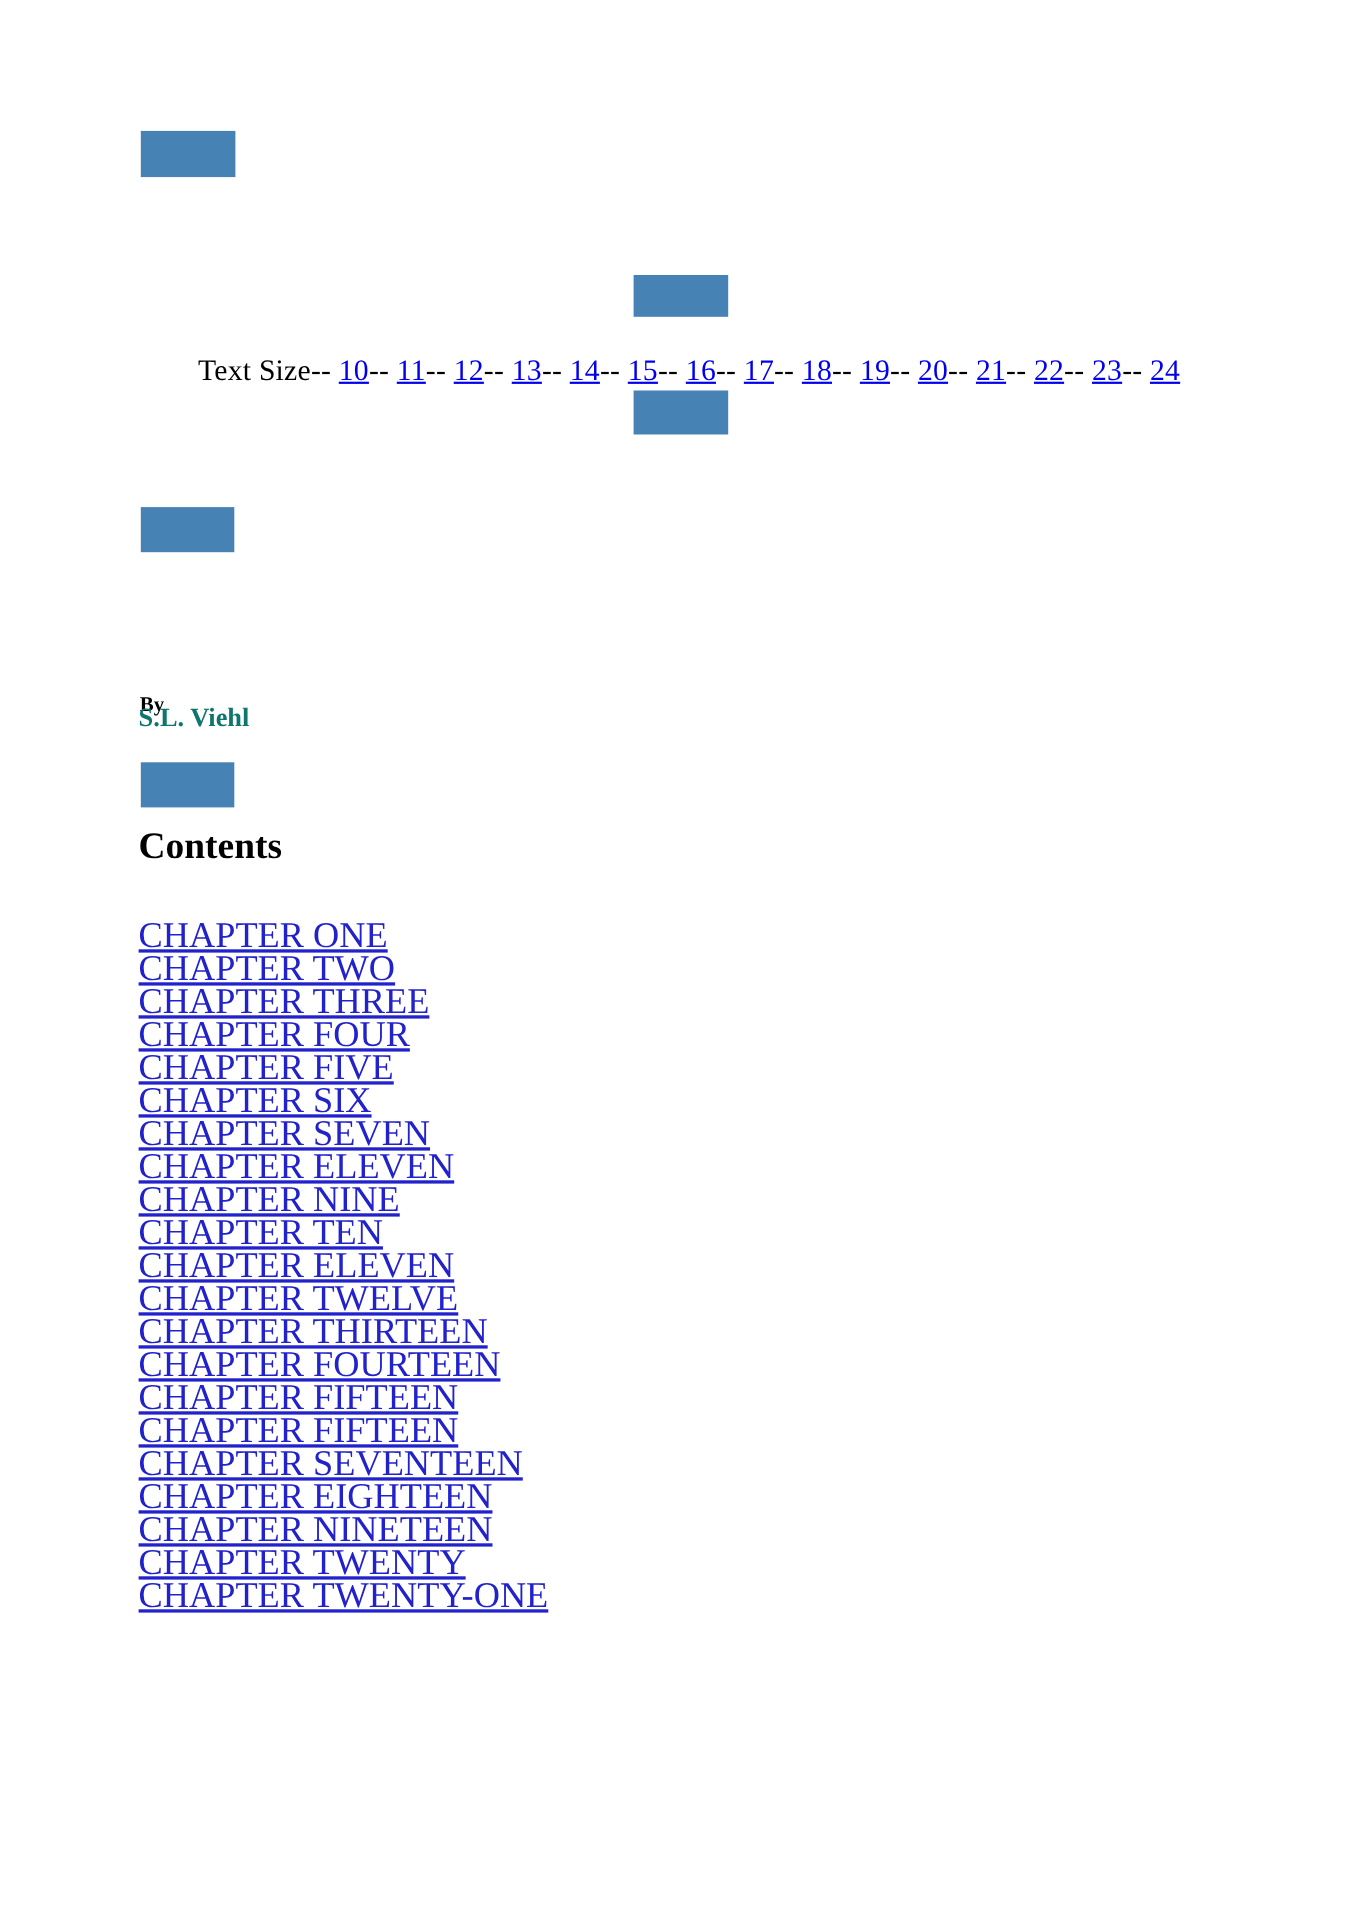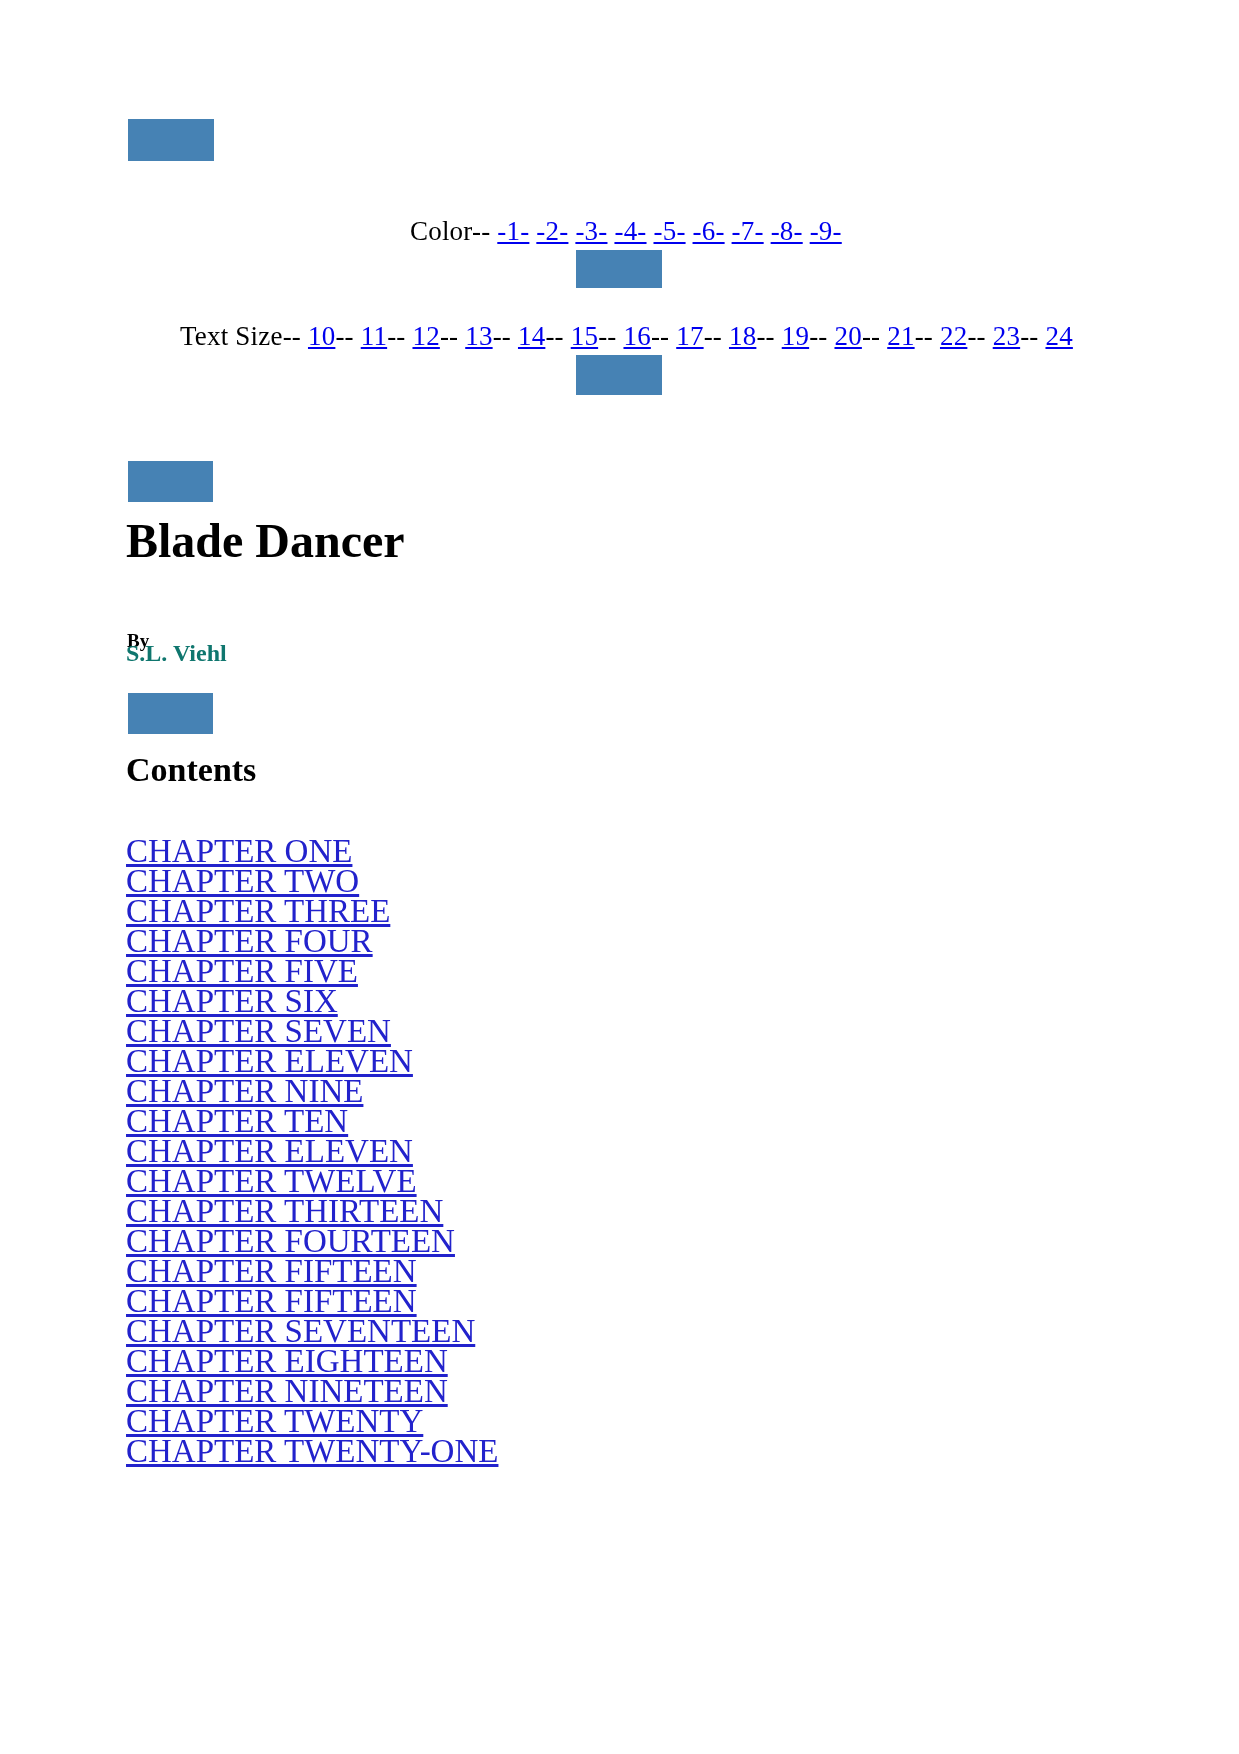--- a/index.html
+++ b/index.html
@@ -119,29 +119,25 @@
 <body>
 
 <div class="page">
 
   <div class="blue-block" style="left: 128px; top: 119px; width: 86px; height: 42px; background: rgb(70, 130, 180);"></div>
   <div class="blue-block" style="left: 576px; top: 250px; width: 86px; height: 38px; background: rgb(70, 130, 180);"></div>
   <div class="blue-block" style="left: 576px; top: 355px; width: 86px; height: 40px; background: rgb(70, 130, 180);"></div>
   <div class="blue-block" style="left: 128px; top: 461px; width: 85px; height: 41px; background: rgb(70, 130, 180);"></div>
   <div class="blue-block" style="left: 128px; top: 693px; width: 85px; height: 41px; background: rgb(70, 130, 180);"></div>
 
-  <div class="ctrl-row" id="color-row">
-    <span class="lead">Color--</span><span id="color-options"> <a href="#">-1-</a> <a href="#">-2-</a> <a href="#">-3-</a> <a href="#">-4-</a> <a href="#">-5-</a> <a href="#">-6-</a> <a href="#">-7-</a> <a href="#">-8-</a> <a href="#">-9-</a></span>
-  </div>
 
   <div class="ctrl-row" id="textsize-row">
     <span class="lead">Text Size--</span><span id="textsize-options"> <a href="#">10</a><span class="sep">--</span> <a href="#">11</a><span class="sep">--</span> <a href="#">12</a><span class="sep">--</span> <a href="#">13</a><span class="sep">--</span> <a href="#">14</a><span class="sep">--</span> <a href="#">15</a><span class="sep">--</span> <a href="#">16</a><span class="sep">--</span> <a href="#">17</a><span class="sep">--</span> <a href="#">18</a><span class="sep">--</span> <a href="#">19</a><span class="sep">--</span> <a href="#">20</a><span class="sep">--</span> <a href="#">21</a><span class="sep">--</span> <a href="#">22</a><span class="sep">--</span> <a href="#">23</a><span class="sep">--</span> <a href="#">24</a></span>
   </div>
 
-  <h1 class="book-title">Blade Dancer</h1>
   <div class="byline">By</div>
   <h2 class="author">S.L. Viehl</h2>
 
   <h3 class="contents-heading">Contents</h3>
   <ul class="toc" id="toc-list">
       <li><a href="#">CHAPTER ONE</a></li>
       <li><a href="#">CHAPTER TWO</a></li>
       <li><a href="#">CHAPTER THREE</a></li>
       <li><a href="#">CHAPTER FOUR</a></li>
       <li><a href="#">CHAPTER FIVE</a></li>

